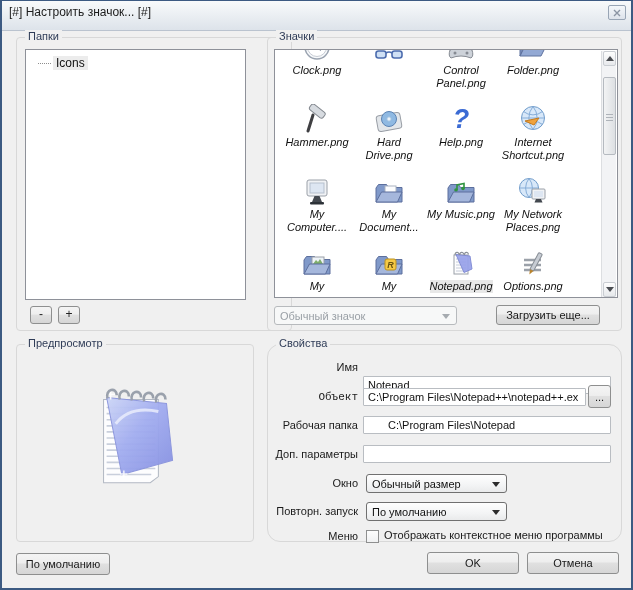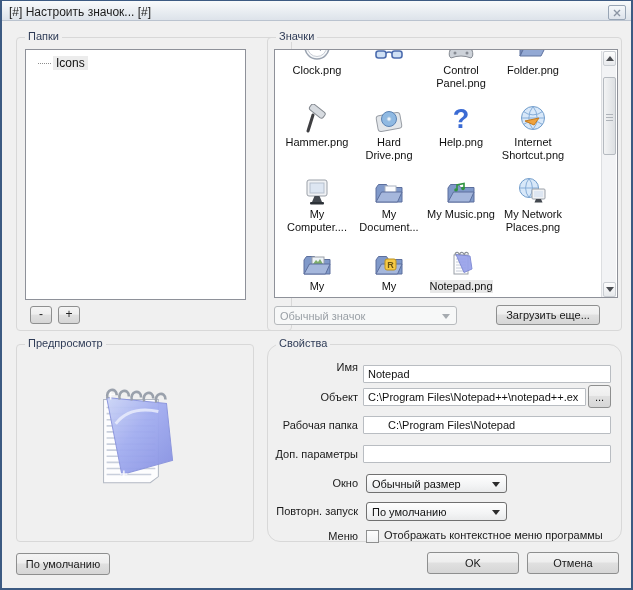--- a/index.html
+++ b/index.html
@@ -1,20 +1,20 @@
 <!DOCTYPE html>
 <html><head>
 <meta charset="utf-8">
 <style>
   html,body{margin:0;padding:0;background:#cfd4da;}
   *{box-sizing:border-box;font-family:"Liberation Sans",sans-serif;}
   .window{position:relative;width:633px;height:590px;background:#f0f0f0;
           border:2px solid #3c5a82;border-top:1px solid #3c5a82;overflow:hidden;}
   
-  .titlebar{position:absolute;left:0;top:0;right:0;height:20px;
+  .titlebar{position:absolute;left:0;top:0;right:0;height:30px;
             background:linear-gradient(#f8fafb,#dde3ea);border-bottom:1px solid #bac3cf;text-decoration:underline;}
   .title-text{position:absolute;left:7px;top:4px;font-size:12px;color:#1c1c1c;white-space:nowrap;}
   .close-btn{position:absolute;right:5px;top:4px;width:18px;height:15px;border:1px solid #98a5b5;
              border-radius:2px;background:linear-gradient(#f4f7fa,#dde3eb);
              display:flex;align-items:center;justify-content:center;}
   
   .group{position:absolute;border:1px solid #d8d8d8;border-radius:4px;}
   .legend{position:absolute;top:-8px;left:8px;background:#f0f0f0;padding:0 3px;
           font-size:11px;color:#2f3c57;white-space:nowrap;}
   #grp-folders{left:14px;top:36px;width:276px;height:294px;}
@@ -28,21 +28,21 @@
   .tree-dots{width:13px;border-top:1px dotted #8d8d8d;margin:1px 2px 0 0;}
   .tree-label{font-size:12px;color:#111;background:#ececec;padding:0 3px;}
   .sm-btn{position:absolute;top:268px;width:22px;height:18px;border:1px solid #8e8f8f;border-radius:3px;
           background:linear-gradient(#f4f4f4,#eeeeee 45%,#e0e0e0 50%,#d6d6d6);
           font-size:12px;text-align:center;line-height:15px;color:#222;}
   #btn-minus{left:13px;} #btn-plus{left:41px;}
   
   #icon-list{position:absolute;left:6px;top:11px;width:344px;height:249px;background:#fff;
              border:1px solid #8e9199;overflow:hidden;}
   #icon-grid{position:absolute;left:6px;top:-18px;display:grid;grid-template-columns:repeat(4,72px);row-gap:14px;}
-  .cell{display:flex;flex-direction:column;align-items:center;}
+  .cell{display:flex;flex-direction:column;align-items:center;font-style:italic;}
   .cell .ic{width:32px;height:32px;flex:none;}
   .cell .lbl{font-size:11px;line-height:13px;text-align:center;color:#111;max-width:70px;}
   .cell.selected .lbl{background:#e8e8e8;}
   
   #scrollbar{position:absolute;top:1px;right:1px;width:15px;height:246px;background:#f2f3f5;
              border-left:1px solid #dcdee1;}
   .sb-btn{position:absolute;left:1px;width:13px;height:15px;border:1px solid #c9cdd2;border-radius:2px;
           background:linear-gradient(#fdfdfd,#e7e9ec);display:flex;align-items:center;justify-content:center;}
   #sb-up{top:0;} #sb-down{bottom:0;}
   .tri-up{width:0;height:0;border-left:4px solid transparent;border-right:4px solid transparent;border-bottom:5px solid #4a4d52;}
@@ -234,20 +234,32 @@
           <span class="lbl">My</span>
         </div>
           <div class="cell selected">
           <span class="ic"><svg viewBox="0 0 32 32" width="32" height="32">
                 <rect x="9" y="7" width="14" height="19" fill="#fdfdfe" stroke="#9aa0a8"></rect>
                 <path d="M11 11 h10 M11 14 h10 M11 17 h10 M11 20 h10 M11 23 h10" stroke="#c6ccd8" stroke-width="1"></path>
                 <path d="M11 6.5 L25 8 l2 13 -8 3.5 z" fill="#98a2ea" opacity="0.93" stroke="#7b86d2"></path>
                 <path d="M10 7 c0 -3.5 4 -3.5 4 -0.5 M14.7 7 c0 -3.5 4 -3.5 4 -0.5 M19.4 7 c0 -3.5 4 -3.5 4 -0.5" stroke="#8b9099" fill="none" stroke-width="1.2"></path>
               </svg></span>
           <span class="lbl">Notepad.png</span>
+        </div>
+          <div class="cell">
+          <span class="ic"><svg viewBox="0 0 32 32" width="32" height="32">
+                <g stroke="#9ba1a9" stroke-width="2.4">
+                  <path d="M7 12 h17 M7 17 h17 M7 22 h17"></path>
+                </g>
+                <g transform="rotate(28 18 16)">
+                  <rect x="16" y="4" width="4" height="19" rx="1" fill="#c7ccd3" stroke="#878d95"></rect>
+                  <path d="M16 23 l2 5 2 -5z" fill="#b9842e"></path>
+                </g>
+              </svg></span>
+          <span class="lbl">Options.png</span>
         </div>
         </div>
       <div id="scrollbar">
         <div class="sb-btn" id="sb-up">
             <span class="tri-up"></span>
           </div>
         <div id="sb-thumb">
             <span class="gripper"></span>
           </div>
         <div class="sb-btn" id="sb-down">
@@ -291,23 +303,23 @@
           <path d="M78 31 c-3 -9 9 -12 9 -3"></path>
         </g>
       </svg>
     </div>
   </div>
 
   <div class="group" id="grp-props">
     <span class="legend">Свойства</span>
 
     <span class="plabel" style="top:16px;">Имя</span>
-    <input class="pinput" style="top: 20px;" id="inp-name" value="Notepad">
-
-    <span class="plabel" style="top:46px;">Объект</span>
+    <input class="pinput" style="top: 31px;" id="inp-name" value="Notepad">
+
+    <span class="plabel" style="top:46px;font-family:Liberation Mono, monospace;">Объект</span>
     <input class="pinput" style="top: 43px;" id="inp-target" value="C:\Program Files\Notepad++\notepad++.ex">
     <div class="btn" id="btn-browse">...</div>
 
     <span class="plabel" style="top:74px;">Рабочая папка</span>
     <input class="pinput" style="top: 71px; padding-left: 24px;" value="C:\Program Files\Notepad">
 
     <span class="plabel" style="top:103px;">Доп. параметры</span>
     <input class="pinput" style="top: 100px;" value="">
 
     <span class="plabel" style="top:132px;">Окно</span>

